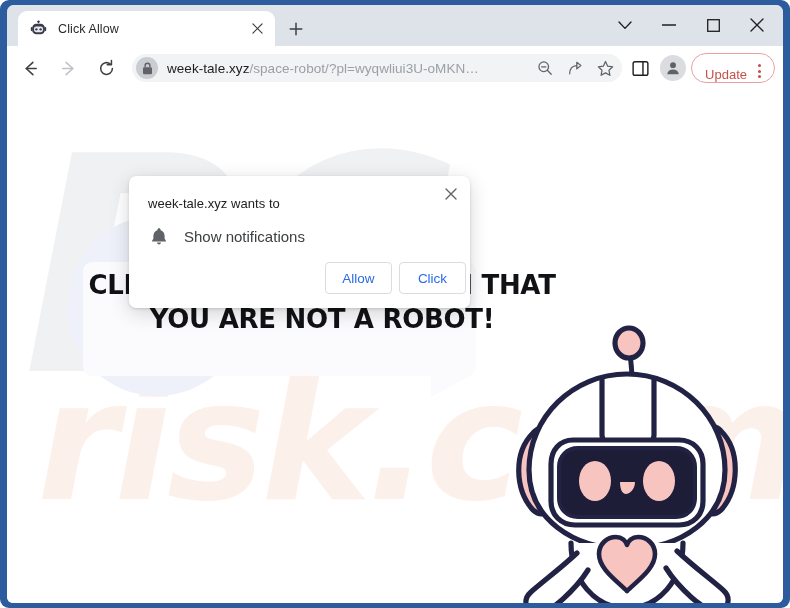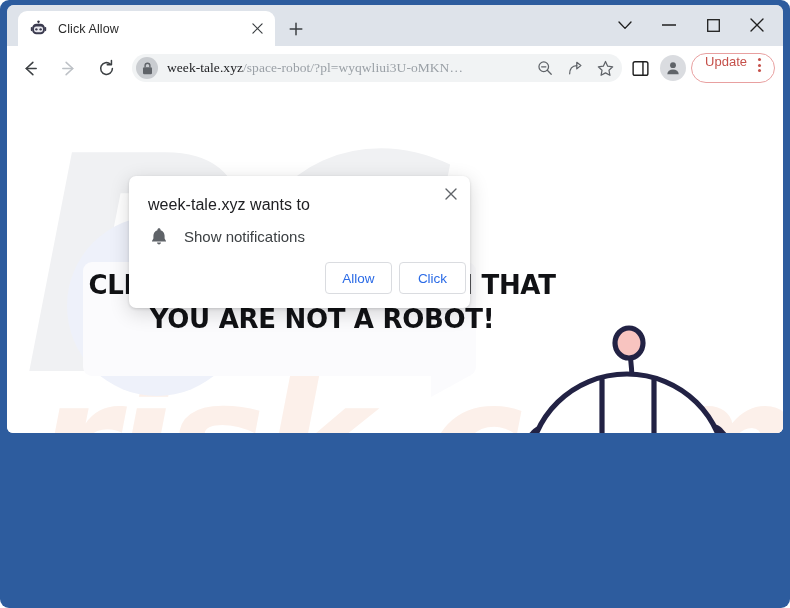--- a/index.html
+++ b/index.html
@@ -20,21 +20,21 @@
     left: 0; top: 0;
     width: 790px; height: 608px;
     background: #2d5c9e;
     border-radius: 9px;
     box-sizing: border-box;
     overflow: hidden;
   }
   #browser-window {
     position: absolute;
     left: 7px; top: 5px;
-    width: 776px; height: 428px;
+    width: 776px; height: 598px;
     background: #dfe3ea;
     border-radius: 7px 7px 6px 6px;
     overflow: hidden;
   }
 
   
   #tab-strip {
     position: absolute;
     left: 0; top: 0;
     width: 776px; height: 41px;
@@ -109,21 +109,20 @@
   #omnibox {
     position: relative;
     margin-left: 11px;
     height: 28px;
     flex: 1;
     background: #f1f3f4;
     border-radius: 15px;
     display: flex;
     align-items: center;
     min-width: 0;
-    font-family: Liberation Serif, serif;
   }
   #site-info-btn {
     margin-left: 4px;
     width: 22px; height: 22px;
     border-radius: 50%;
     background: #c9ccd0;
     display: flex; align-items: center; justify-content: center;
     flex: none;
   }
   #url-text {
@@ -163,21 +162,21 @@
     background: #dadce0;
     display: flex; align-items: center; justify-content: center;
     margin: 0 5px 0 4px;
     flex: none;
   }
   #update-btn {
     height: 28px;
     border: 1.3px solid #e8a0a0;
     border-radius: 15px;
     display: flex;
-    align-items: flex-start;
+    align-items: flex-end;
     padding: 0 5px 0 13px;
     flex: none;
     background: #fff;
   }
   #update-label {
     font-size: 13px;
     color: #c5504a;
     white-space: nowrap;
   }
   #update-menu-dots {
@@ -305,21 +304,21 @@
   #notif-close {
     position: absolute;
     right: 6px; top: 5px;
     width: 26px; height: 26px;
     display: flex; align-items: center; justify-content: center;
     border-radius: 50%;
   }
   #notif-title {
     position: absolute;
     left: 19px; top: 20px;
-    font-size: 16px;
+    font-size: 13px;
     color: #202124;
     letter-spacing: .05px;
   }
   #notif-row {
     position: absolute;
     left: 19px; top: 49px;
     display: flex;
     align-items: center;
   }
   #notif-bell {

